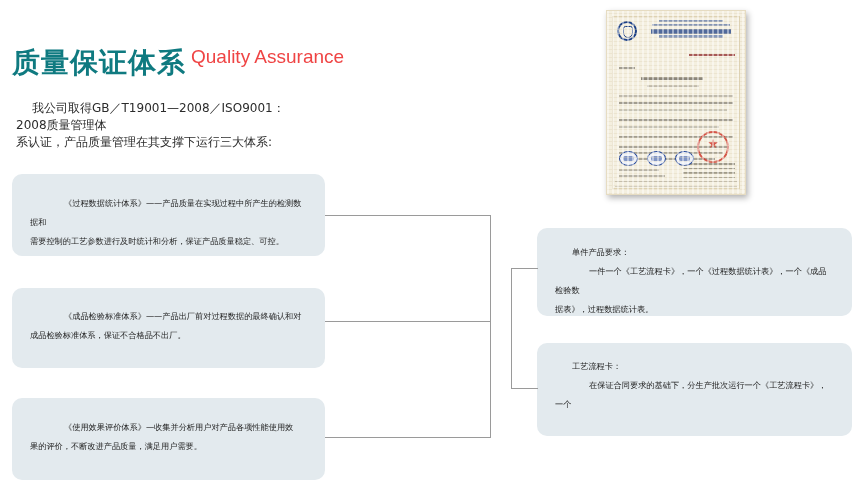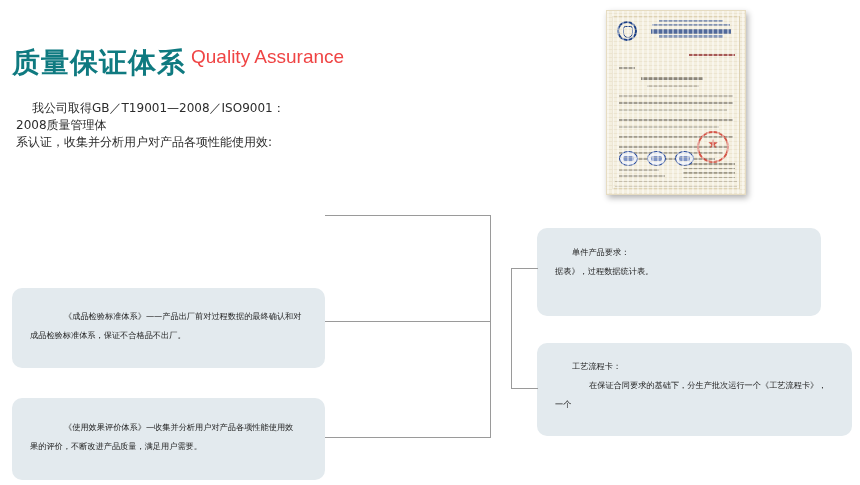--- a/index.html
+++ b/index.html
@@ -48,21 +48,21 @@
   .indent1{text-indent:17px;}
   .indent2{text-indent:34px;}
 
   .card-l1{left:12px;top:174px;width:313px;height:82px;}
   .card-l1 .body{top:20px;}
   .card-l2{left:12px;top:288px;width:313px;height:80px;text-decoration:underline;}
   .card-l2 .body{top:19px;}
   .card-l3{left:12px;top:398px;width:313px;height:82px;}
   .card-l3 .body{top:20px;}
 
-  .card-r1{left:537px;top:228px;width:284px;height:88px;}
+  .card-r1{left:537px;top:228px;width:315px;height:88px;}
   .card-r1 .body{top:15px;}
   .card-r2{left:537px;top:343px;width:315px;height:93px;}
   .card-r2 .body{top:14px;}
 
   
   .conn{position:absolute;background:#9a9a9a;}
   .h{height:1px;}
   .v{width:1px;}
 
   
@@ -132,41 +132,48 @@
 
 <div class="stage">
 
   <div class="title-wrap">
     <span class="title-cn">质量保证体系</span>
     <span class="title-en">Quality Assurance</span>
   </div>
 
   <div class="intro">
     <span class="ln1">我公司取得GB／T19001—2008／ISO9001：2008质量管理体</span>
-    <span class="ln2">系认证，收集并分析用户对产品各项性能使用效:</span>
-  </div>
-
+    <span class="ln2">系认证，产品质量管理在其支撑下运行三大体系:</span>
+  </div>
+
+  <div class="card card-l1">
+    <div class="body">
+      <span class="p indent2">《过程数据统计体系》——产品质量在实现过程中所产生的检测数据和</span>
+      <span class="p">需要控制的工艺参数进行及时统计和分析，保证产品质量稳定、可控。</span>
+    </div>
+  </div>
 
   <div class="card card-l2">
     <div class="body">
       <span class="p indent2">《成品检验标准体系》——产品出厂前对过程数据的最终确认和对</span>
       <span class="p">成品检验标准体系，保证不合格品不出厂。</span>
     </div>
   </div>
 
   <div class="card card-l3">
     <div class="body">
       <span class="p indent2">《使用效果评价体系》—收集并分析用户对产品各项性能使用效</span>
       <span class="p">果的评价，不断改进产品质量，满足用户需要。</span>
     </div>
   </div>
 
   <div class="card card-r1">
     <div class="body">
       <span class="p indent1">单件产品要求：</span>
+      <span class="p indent2">一件一个《工艺流程卡》，一个《过程数据统计表》，一个《成品检验数</span>
       <span class="p">据表》，过程数据统计表。</span>
     </div>
   </div>
 
   <div class="card card-r2">
     <div class="body">
       <span class="p indent1">工艺流程卡：</span>
       <span class="p indent2">在保证合同要求的基础下，分生产批次运行一个《工艺流程卡》， 一个</span>
     </div>
   </div>

